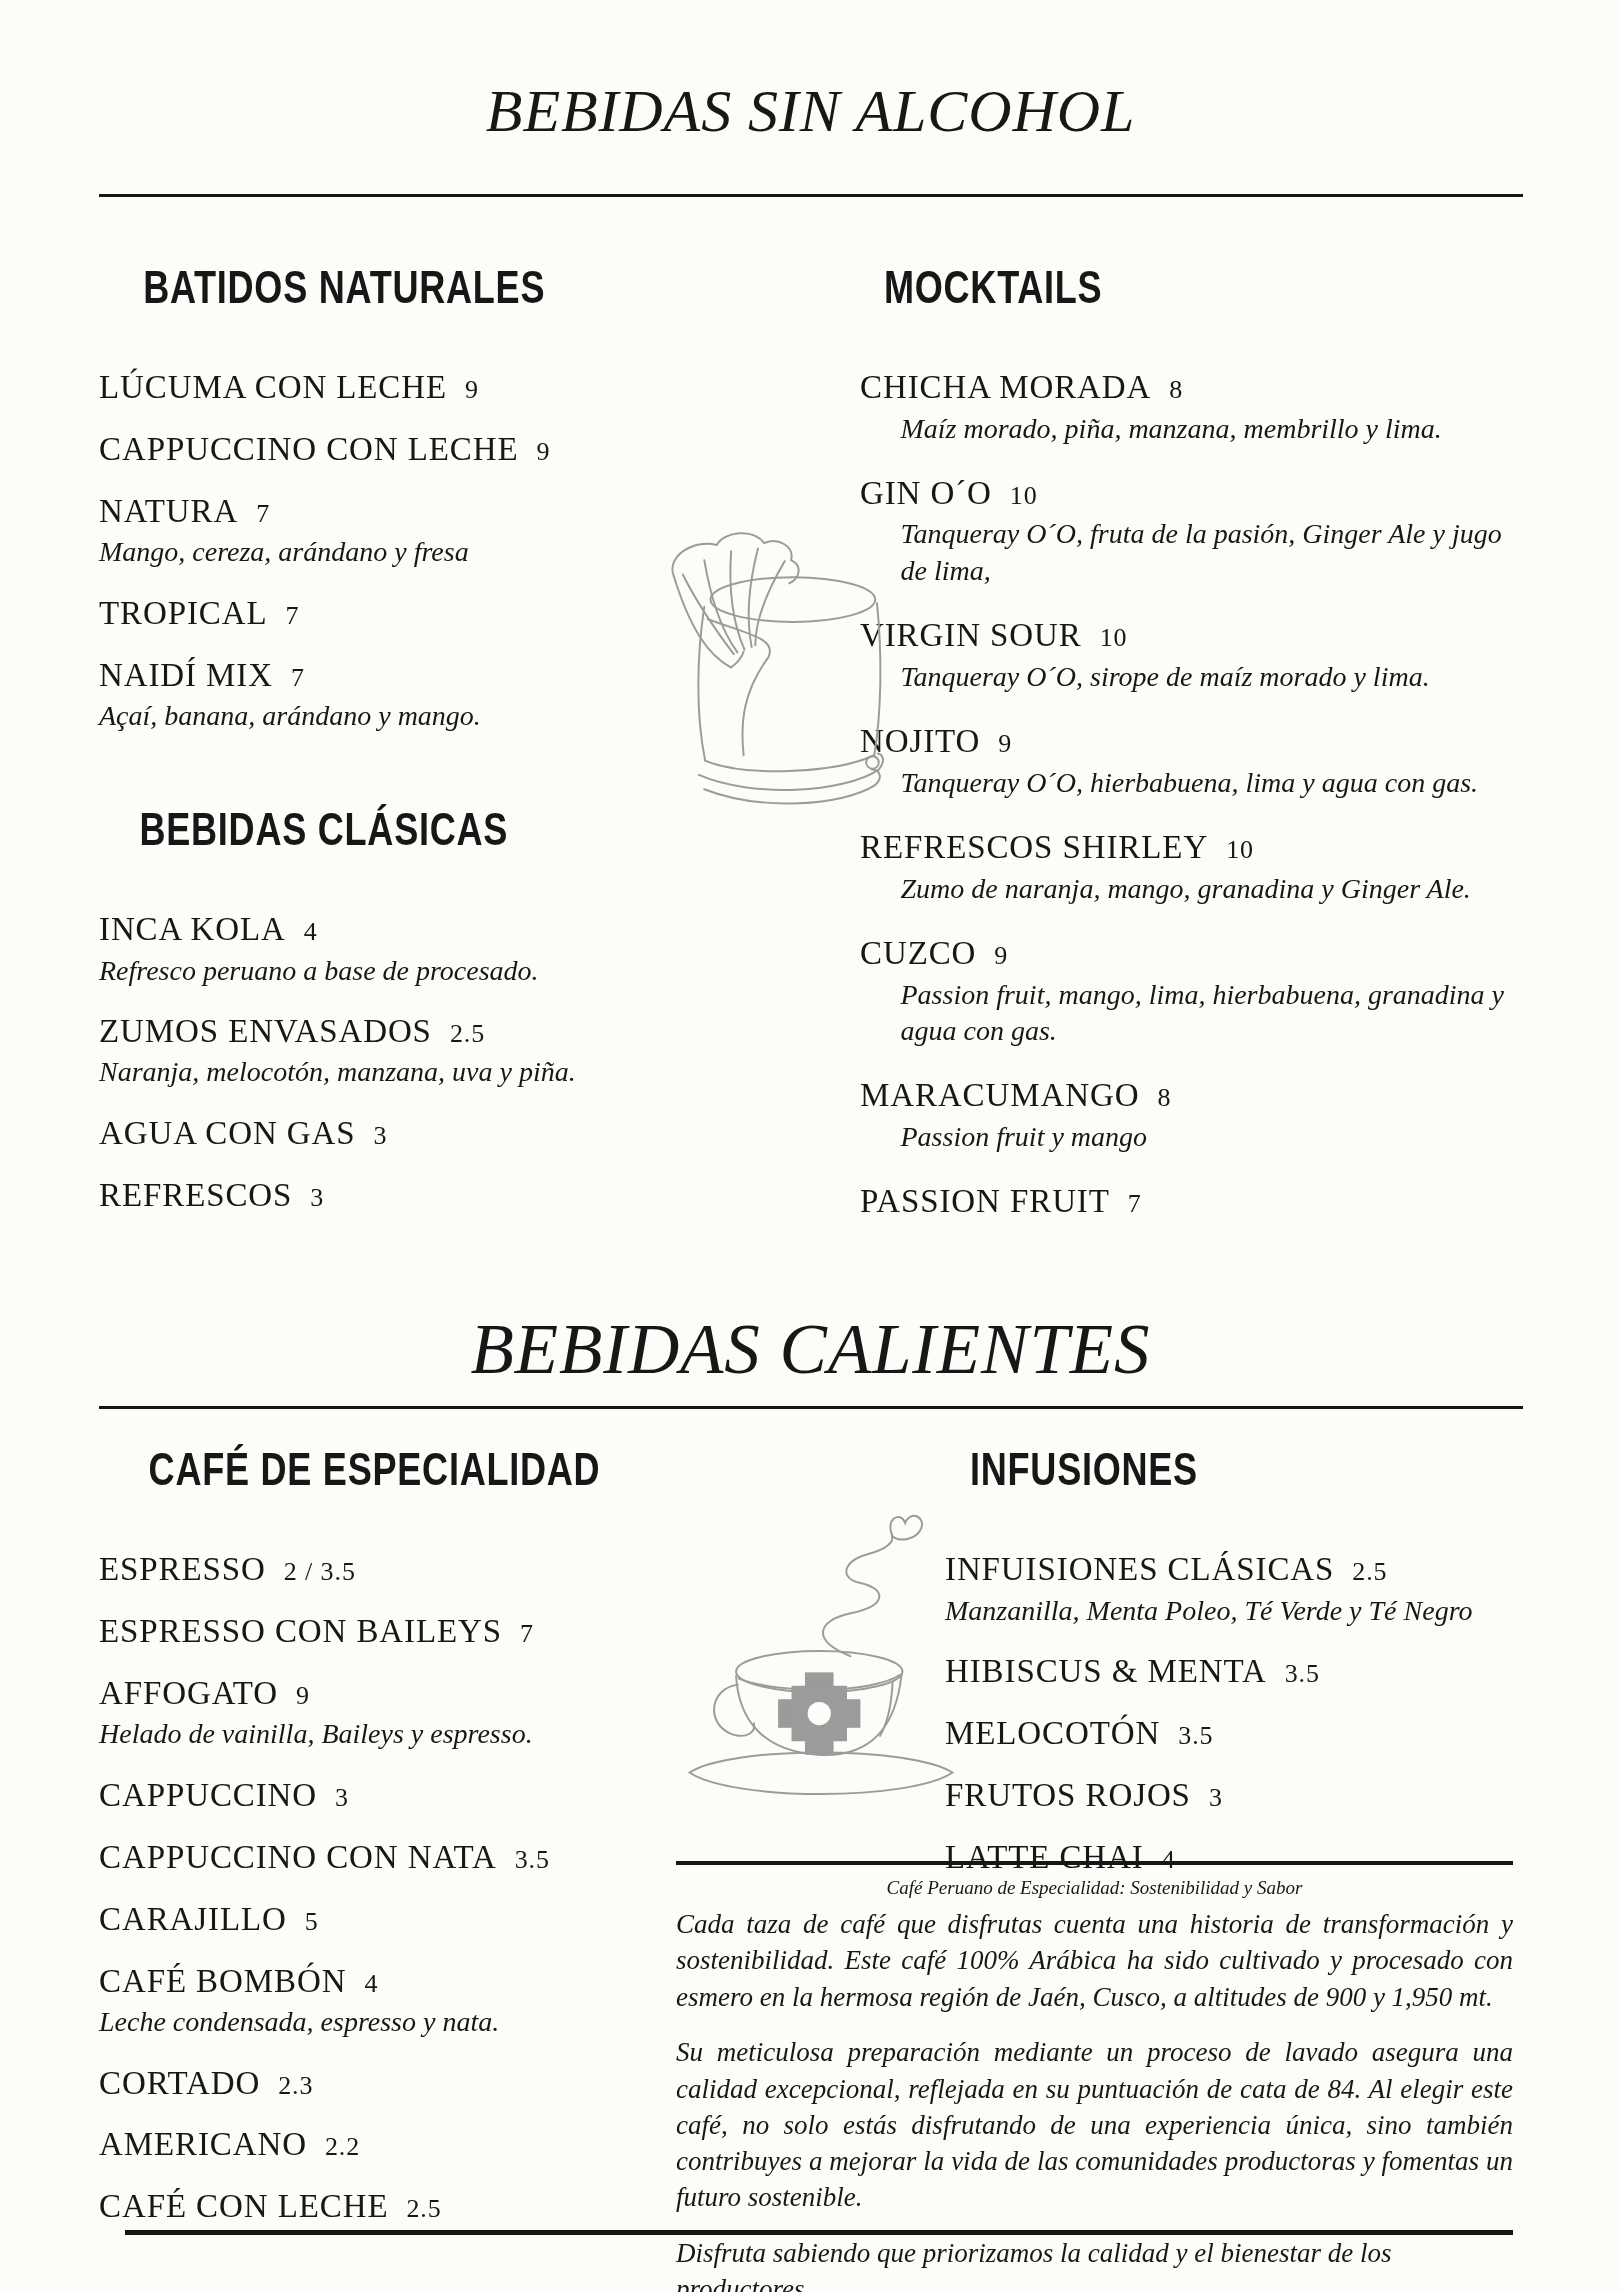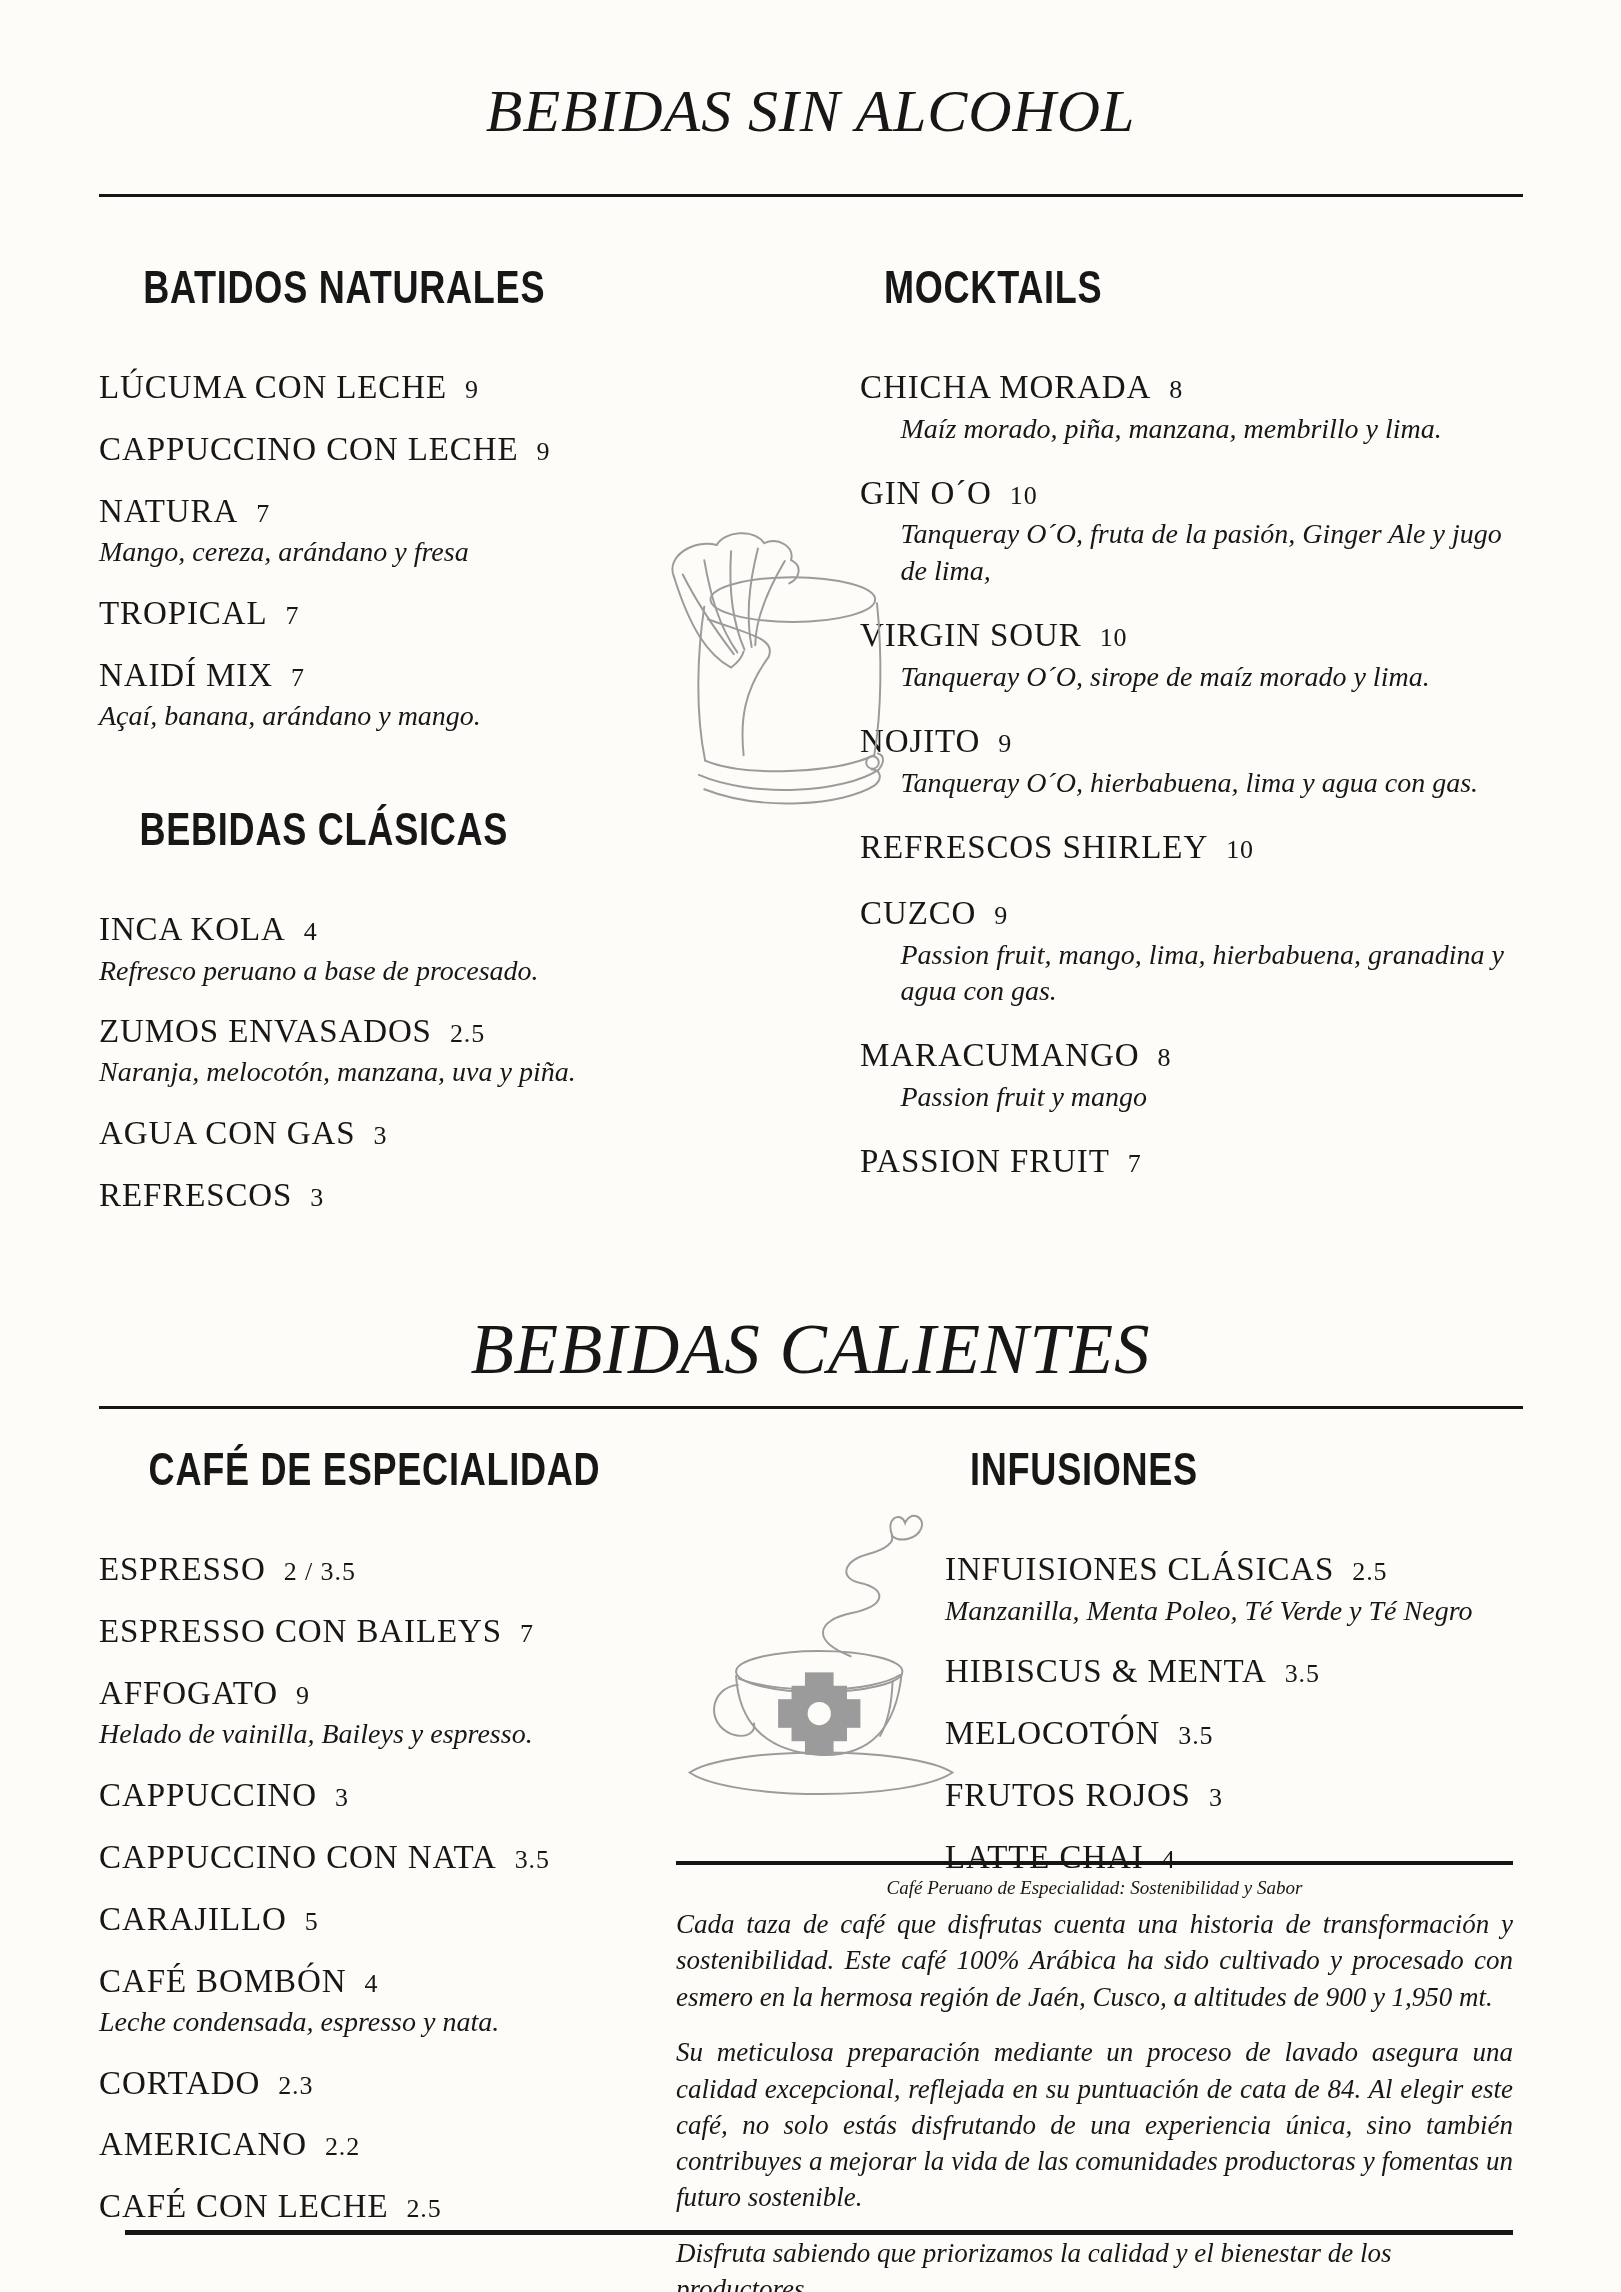--- a/index.html
+++ b/index.html
@@ -104,20 +104,21 @@
     <div class="item">
       <div class="item-line"><span class="item-name">VIRGIN SOUR</span><span class="item-price">10</span></div>
       <div class="item-desc">Tanqueray O´O, sirope de maíz morado y lima.</div>
     </div>
     <div class="item">
       <div class="item-line"><span class="item-name">NOJITO</span><span class="item-price">9</span></div>
       <div class="item-desc">Tanqueray O´O, hierbabuena, lima y agua con gas.</div>
     </div>
     <div class="item">
       <div class="item-line"><span class="item-name">REFRESCOS SHIRLEY</span><span class="item-price">10</span></div>
+      <div class="item-desc">Zumo de naranja, mango, granadina y Ginger Ale.</div>
     </div>
     <div class="item">
       <div class="item-line"><span class="item-name">CUZCO</span><span class="item-price">9</span></div>
       <div class="item-desc">Passion fruit, mango, lima, hierbabuena, granadina y agua con gas.</div>
     </div>
     <div class="item">
       <div class="item-line"><span class="item-name">MARACUMANGO</span><span class="item-price">8</span></div>
       <div class="item-desc">Passion fruit y mango</div>
     </div>
     <div class="item">

